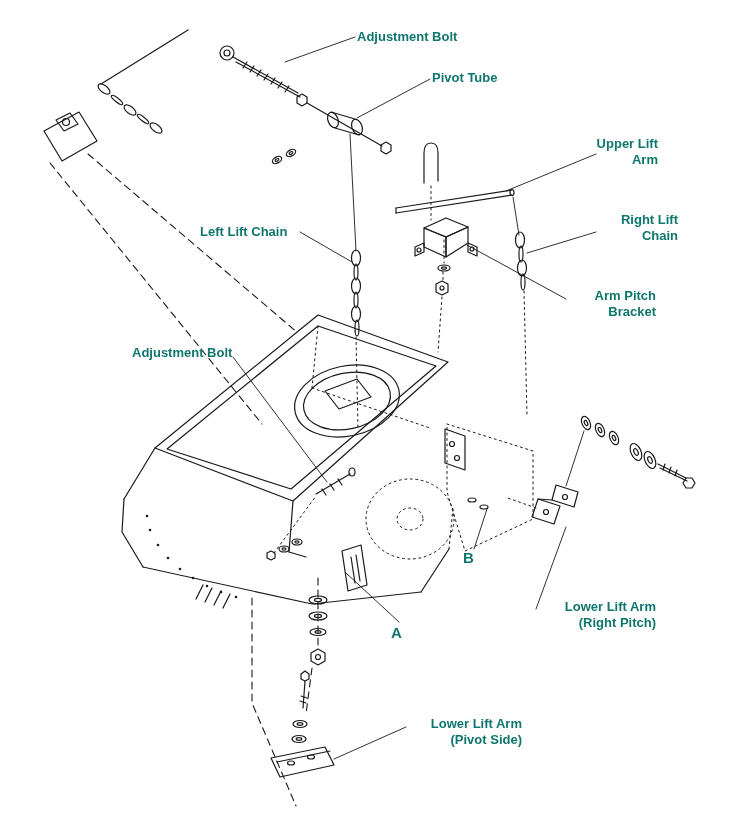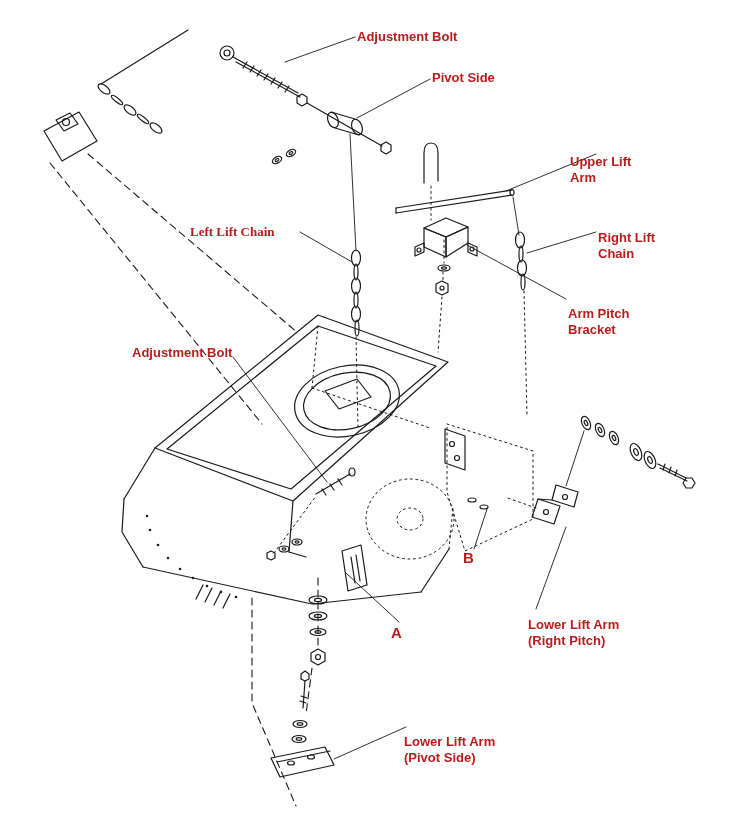--- a/index.html
+++ b/index.html
@@ -2,38 +2,38 @@
 <html><head>
 <meta charset="utf-8">
 <style>
   html, body { margin: 0; padding: 0; background: #fff; }
   .stage {
     position: relative;
     width: 731px;
     height: 817px;
     background: #ffffff;
     font-family: "Liberation Sans", sans-serif;
-    color: #b91c1c;
+    color: #0f766e;
     overflow: hidden;
   }
   .stage svg { position: absolute; left: 0; top: 0; }
   
   .art { fill: none; stroke: #1a1a1a; stroke-width: 1.2; stroke-linecap: round; stroke-linejoin: round; }
   .thin { stroke-width: 0.9; }
   .dot  { stroke-dasharray: 2 3.5; stroke-width: 1; }
   .dash { stroke-dasharray: 7 5; stroke-width: 1.1; }
   .ink  { fill: #1a1a1a; stroke: none; }
   .label {
     position: absolute;
     font-size: 13px;
     font-weight: bold;
     line-height: 1.25;
     white-space: nowrap;
   }
-  .label.center { text-align: left; white-space: normal; margin-top: 18px; }
+  .label.center { text-align: right; white-space: normal; }
   .marker { position: absolute; font-size: 15px; font-weight: bold; }
 </style>
 </head>
 <body>
 
 <div class="stage">
 
   <svg width="731" height="817" viewBox="0 0 731 817">
 
     <g class="art thin">
@@ -263,29 +263,29 @@
       <line class="dot" x1="536" y1="508" x2="505" y2="497"></line>
     </g>
 
   </svg>
 
   <div class="label" style="left:357px; top:29px;">
     <span>Adjustment Bolt</span>
   </div>
 
   <div class="label" style="left:432px; top:70px;">
-    <span>Pivot Side</span>
+    <span>Pivot Tube</span>
   </div>
 
   <div class="label center" style="left:570px; top:136px; width:88px;">
     <div>Upper Lift</div>
     <div>Arm</div>
   </div>
 
-  <div class="label" style="left:190px; top:224px;font-family:Liberation Serif, serif;">
+  <div class="label" style="left:200px; top:224px;">
     <span>Left Lift Chain</span>
   </div>
 
   <div class="label center" style="left:598px; top:212px; width:80px;">
     <div>Right Lift</div>
     <div>Chain</div>
   </div>
 
   <div class="label center" style="left:568px; top:288px; width:88px;">
     <div>Arm Pitch</div>

